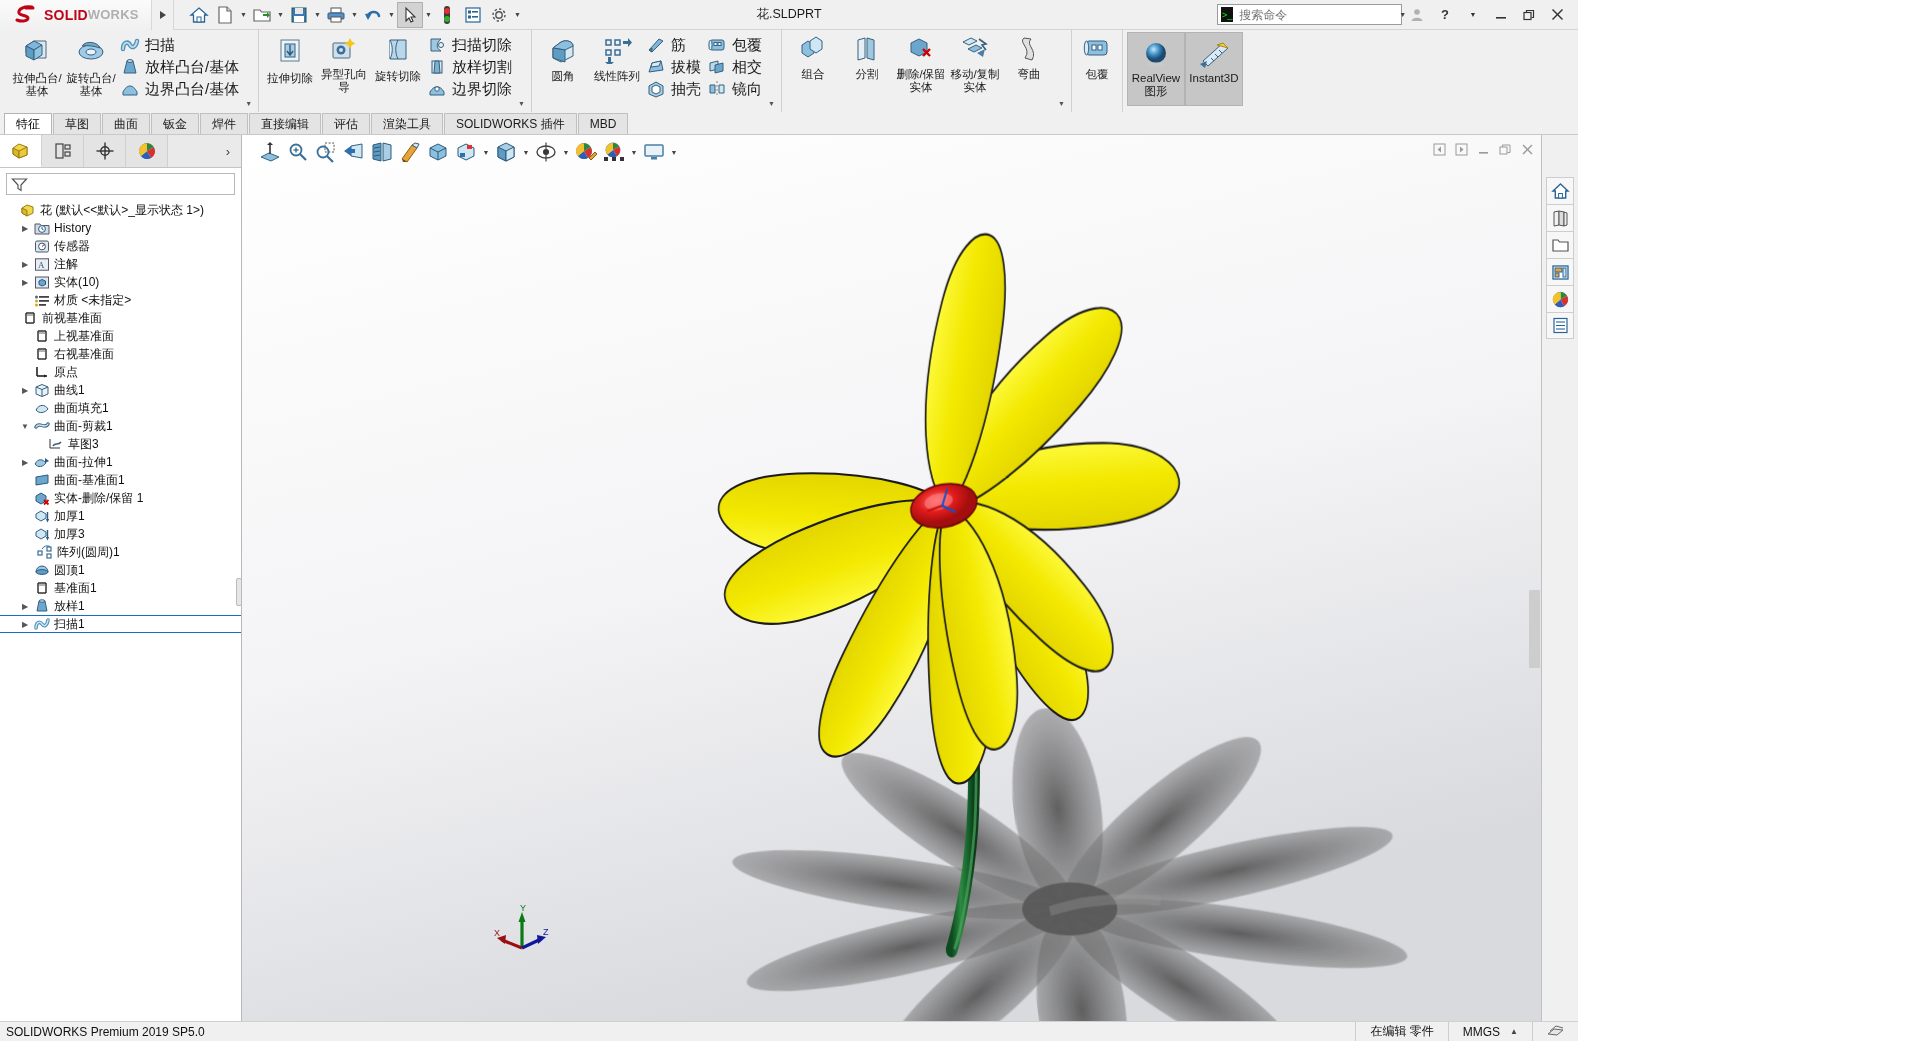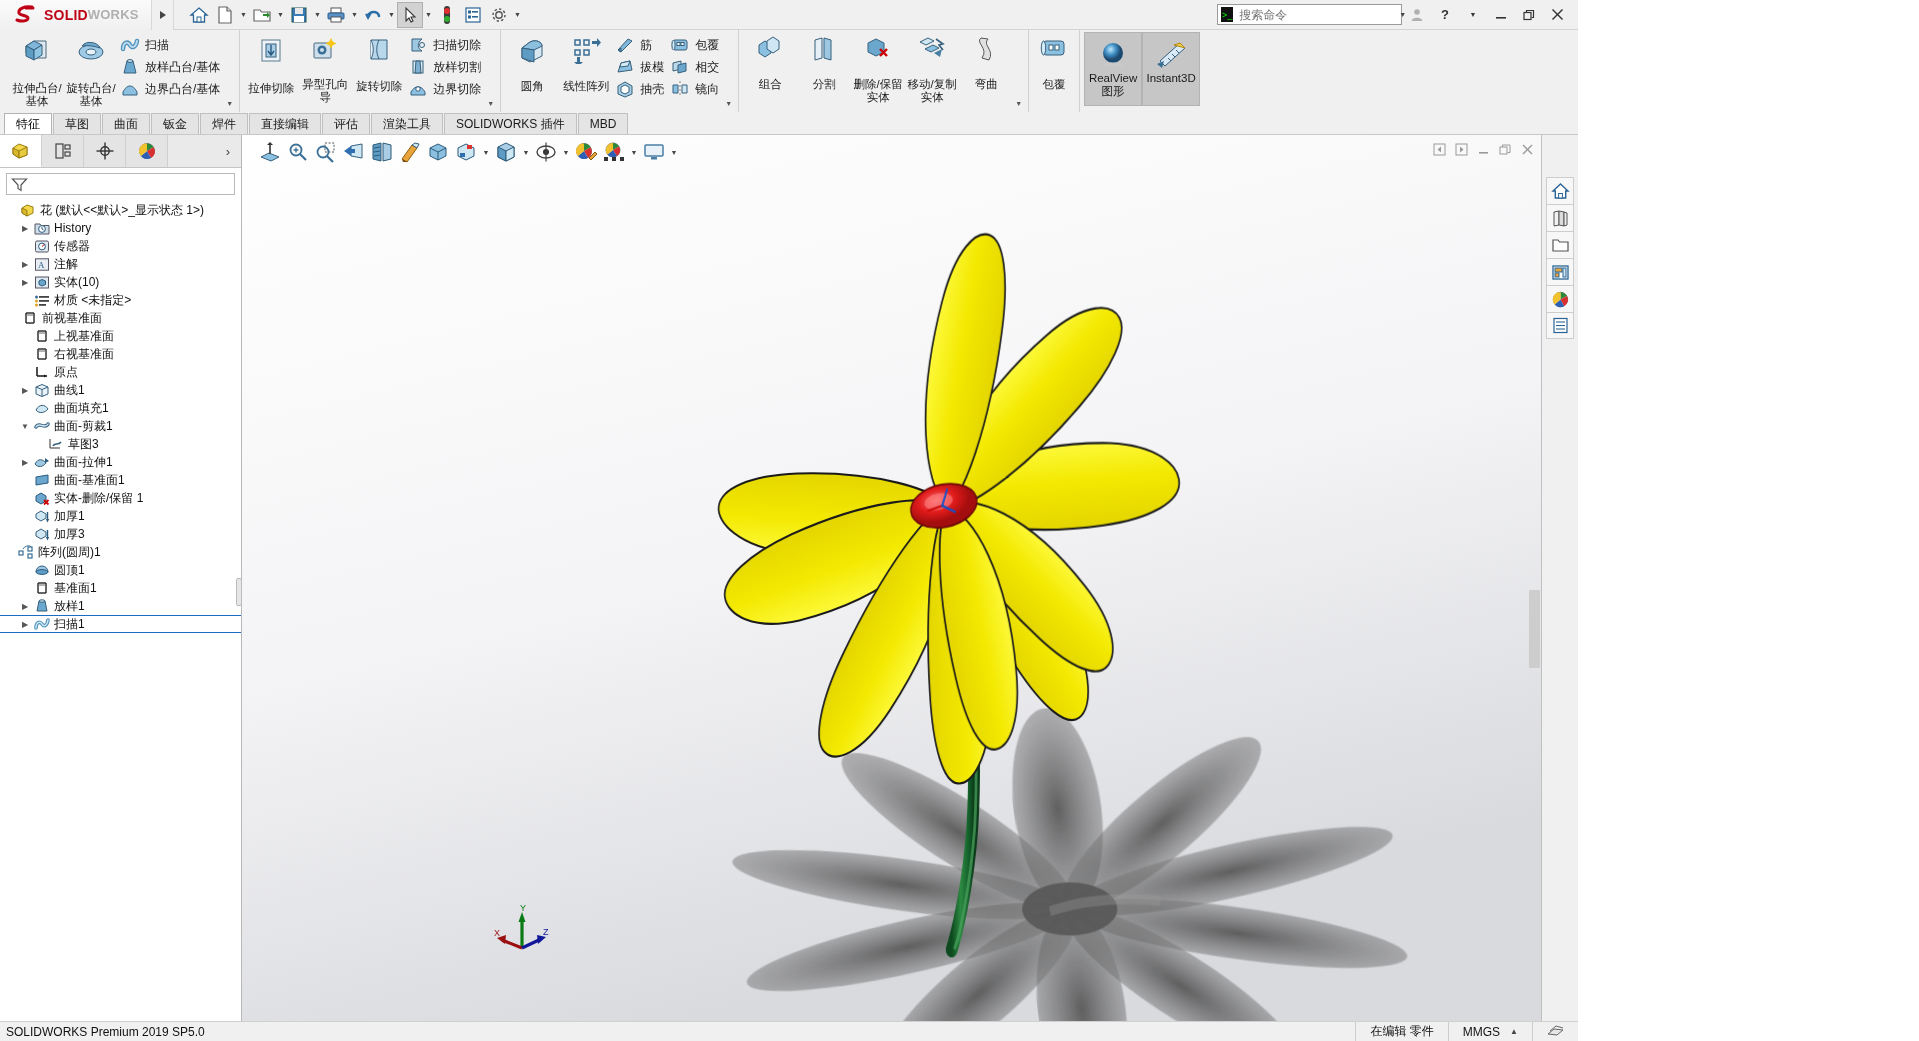--- a/index.html
+++ b/index.html
@@ -37,24 +37,24 @@
   .searchbox input { border: none; outline: none; flex: 1; font-size: 12px; color: #777; font-family: inherit; background: transparent;}
   .winbtn { width: 26px; height: 24px; display:flex;align-items:center;justify-content:center; color:#333; font-size: 13px;}
 
   
   .ribbon { height: 83px; background: #f0f0f0; display: flex; align-items: stretch; flex: none;
       border-bottom: none; padding-left: 6px; position: relative; }
   .rgroup { display: flex; align-items: flex-start; padding: 2px 4px 0 4px; border-right: 1px solid #d0d0d0; height: 82px;}
   .rgroup:last-child{border-right:none;}
   .big-btn { width: 54px; min-height: 66px; display: flex; flex-direction: column; align-items: center;
       padding-top: 4px; cursor: default; }
-  .big-btn .lbl { font-size: 11.5px; color: #1a1a1a; text-align: center; line-height: 13px; margin-top: 16px; }
+  .big-btn .lbl { font-size: 11.5px; color: #1a1a1a; text-align: center; line-height: 13px; margin-top: 6px; }
   .small-col { display: flex; flex-direction: column; justify-content: flex-start; padding-top: 2px;}
   .small-btn { display: flex; align-items: center; height: 22px; padding: 0 4px 0 2px; gap: 5px; }
-  .small-btn .lbl { font-size: 12px; color:#1a1a1a; white-space: nowrap; }
+  .small-btn .lbl { font-size: 15px; color:#1a1a1a; white-space: nowrap; }
   .grp-caret { align-self: flex-end; font-size: 7px; color:#555; margin: 0 2px 2px 2px; height:10px;}
   .ico { display:flex; align-items:center; justify-content:center; flex:none; }
   .rv-btn { width: 58px; min-height: 74px; display:flex;flex-direction:column;align-items:center;
       padding-top:6px; background: #c6c6c6; border: 1px solid #b3b3b3; margin-top:2px;}
   .rv-btn .lbl{font-size:11.5px;color:#1a1a1a;text-align:center;line-height:13px;margin-top:3px;}
 
   
   .tabsrow { height: 22px; background: #f0f0f0; display: flex; align-items: flex-end; flex: none;
       border-bottom: 1px solid #c8c8c8; padding-left: 4px; position: relative; }
   .tab { height: 21px; padding: 0 11px; display: flex; align-items: center; font-size: 12px; color: #1a1a1a;
@@ -200,20 +200,21 @@
       <div class="tbi">
         <svg width="18" height="18" viewBox="0 0 18 18">
             <g fill="none" stroke="#555" stroke-width="1.4">
               <circle cx="9" cy="9" r="3.2"></circle>
               <circle cx="9" cy="9" r="6" stroke-dasharray="2.4 2.2"></circle>
             </g>
           </svg>
       </div>
       <div class="tb-caret">▼</div>
     </div>
+    <div class="doc-title">花.SLDPRT</div>
     <div class="title-right">
       <div class="searchbox">
         <div class="sicon">&gt;_</div>
         <input type="text" placeholder="搜索命令" style="">
         <svg width="16" height="16" viewBox="0 0 16 16">
             <circle cx="6.5" cy="6.5" r="4.3" fill="none" stroke="#2a5fa0" stroke-width="1.4"></circle>
             <line x1="9.8" y1="9.8" x2="14" y2="14" stroke="#2a5fa0" stroke-width="1.6"></line>
           </svg>
         <span style="font-size:7px;color:#444;padding:0 3px">▼</span>
       </div>
@@ -839,21 +840,21 @@
             <span class="texp">&nbsp;</span>
             <span class="ticon">
               <svg width="16" height="15" viewBox="0 0 16 15">
                 <path d="M2 5 L7 2 L12 5 L12 9 L7 12 L2 9 Z" fill="#cfe6f3" stroke="#36607d"></path>
                 <line x1="13.5" y1="3" x2="13.5" y2="11" stroke="#2a5a80" stroke-width="1.4"></line>
                 <polygon points="11.8,10 15.2,10 13.5,13.5" fill="#2a5a80"></polygon>
               </svg>
             </span>
             <span class="tlbl">加厚3</span>
           </div>
-          <div class="trow" style="padding-left: 2px;">
+          <div class="trow" style="padding-left: 2px; margin-left: 19px;">
             <span class="texp">&nbsp;</span>
             <span class="ticon">
               <svg width="16" height="15" viewBox="0 0 16 15">
                 <g fill="none" stroke="#3a6f96" stroke-width="1.2">
                   <rect x="1" y="6" width="4" height="4"></rect>
                   <rect x="10" y="2" width="4" height="4"></rect>
                   <rect x="10" y="9" width="4" height="4"></rect>
                 </g>
                 <path d="M5 4 A6 6 0 0 1 13 1.5" fill="none" stroke="#3a6f96"></path>
               </svg>

